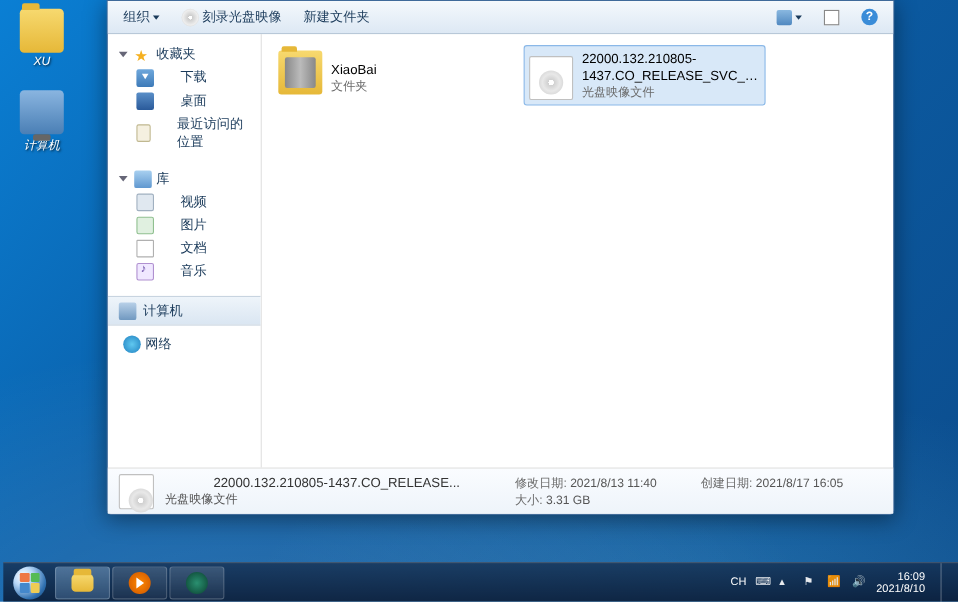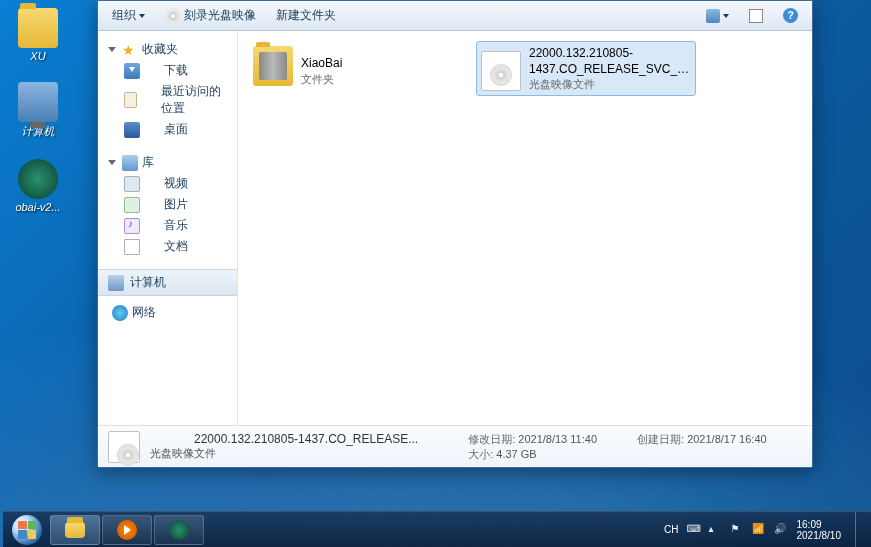--- a/index.html
+++ b/index.html
@@ -95,41 +95,37 @@
 .start-orb { width:30px; height:30px; border-radius:50%; background:radial-gradient(circle at 30% 30%,#fff,#b8d8f8 30%,#3070b0 70%,#104070); display:grid; grid-template:1fr 1fr/1fr 1fr; gap:1px; padding:6px; }
 .start-orb span{border-radius:1px;}
 .start-orb span:nth-child(1){background:#e74;}
 .start-orb span:nth-child(2){background:#5b5;}
 .start-orb span:nth-child(3){background:#48c;}
 .start-orb span:nth-child(4){background:#ec5;}
 .task-item { width:50px; height:30px; margin:0 1px; background:linear-gradient(rgba(255,255,255,0.15),rgba(255,255,255,0.05)); border:1px solid rgba(255,255,255,0.2); border-radius:3px; display:flex; align-items:center; justify-content:center; cursor:default; }
 .task-item.active { background:linear-gradient(rgba(180,220,255,0.35),rgba(140,190,240,0.25)); }
 .task-ico { width:20px; height:20px; }
 .tray { margin-left:auto; display:flex; align-items:center; gap:8px; color:#fff; font-size:10px; padding-right:4px; }
-.tray .clock { text-align:left; line-height:1.1; }
+.tray .clock { text-align:right; line-height:1.1; }
 .tray-ico { width:14px; height:14px; color:#fff; opacity:0.9; }
 .show-desktop { width:10px; height:36px; border-left:1px solid rgba(255,255,255,0.3); margin-left:6px; cursor:default; }
 </style>
 </head>
 <body>
 
 <div class="desktop-swoosh"></div>
 
 <div class="desktop-icons">
   <div class="desktop-icon">
     <div class="ico ico-folder"></div>
     <div class="lbl">XU</div>
   </div>
   <div class="desktop-icon">
     <div class="ico ico-computer"></div>
     <div class="lbl">计算机</div>
-  </div>
-  <div class="desktop-icon">
-    <div class="ico ico-app"></div>
-    <div class="lbl">obai-v2...</div>
   </div>
 </div>
 
 <div class="explorer">
   <div class="toolbar">
     <div class="tb-btn">
       <span>组织</span>
       <span class="tri-down"></span>
     </div>
     <div class="tb-btn">
@@ -158,50 +154,50 @@
         <div class="nav-head">
           <span class="tri"></span>
           <span class="nav-ico ico-star">★</span>
           <span>收藏夹</span>
         </div>
         <div class="nav-item">
           <span class="nav-ico ico-dl"></span>
           <span>下载</span>
         </div>
         <div class="nav-item">
+          <span class="nav-ico ico-desk"></span>
+          <span>桌面</span>
+        </div>
+        <div class="nav-item">
           <span class="nav-ico ico-recent"></span>
           <span>最近访问的位置</span>
-        </div>
-        <div class="nav-item">
-          <span class="nav-ico ico-desk"></span>
-          <span>桌面</span>
         </div>
       </div>
 
       <div class="nav-group">
         <div class="nav-head">
           <span class="tri"></span>
           <span class="nav-ico ico-lib"></span>
           <span>库</span>
         </div>
         <div class="nav-item">
           <span class="nav-ico ico-vid"></span>
           <span>视频</span>
         </div>
         <div class="nav-item">
           <span class="nav-ico ico-pic"></span>
           <span>图片</span>
         </div>
         <div class="nav-item">
+          <span class="nav-ico ico-doc"></span>
+          <span>文档</span>
+        </div>
+        <div class="nav-item">
           <span class="nav-ico ico-mus"></span>
           <span>音乐</span>
-        </div>
-        <div class="nav-item">
-          <span class="nav-ico ico-doc"></span>
-          <span>文档</span>
         </div>
       </div>
 
       <div class="nav-computer">
         <span class="nav-ico ico-comp"></span>
         <span>计算机</span>
       </div>
 
       <div class="nav-group">
         <div class="nav-head" style="padding-left:10px;">
@@ -231,24 +227,24 @@
 
   <div class="details-pane">
     <div class="details-ico ico-iso" style="width:32px;height:32px;"></div>
     <div class="details-txt">
       <div class="dn">22000.132.210805-1437.CO_RELEASE...</div>
       <div>光盘映像文件</div>
     </div>
     <div class="details-meta">
       <div>
         <span><b>修改日期:</b> <span>2021/8/13 11:40</span></span><br>
-        <span><b>大小:</b> <span>4.37 GB</span></span>
+        <span><b>大小:</b> <span>3.31 GB</span></span>
       </div>
       <div>
-        <span><b>创建日期:</b> <span>2021/8/17 16:40</span></span>
+        <span><b>创建日期:</b> <span>2021/8/17 16:05</span></span>
       </div>
     </div>
   </div>
 </div>
 
 <div class="taskbar">
   <div class="start-btn">
     <div class="start-orb">
         <span></span>
         <span></span>

